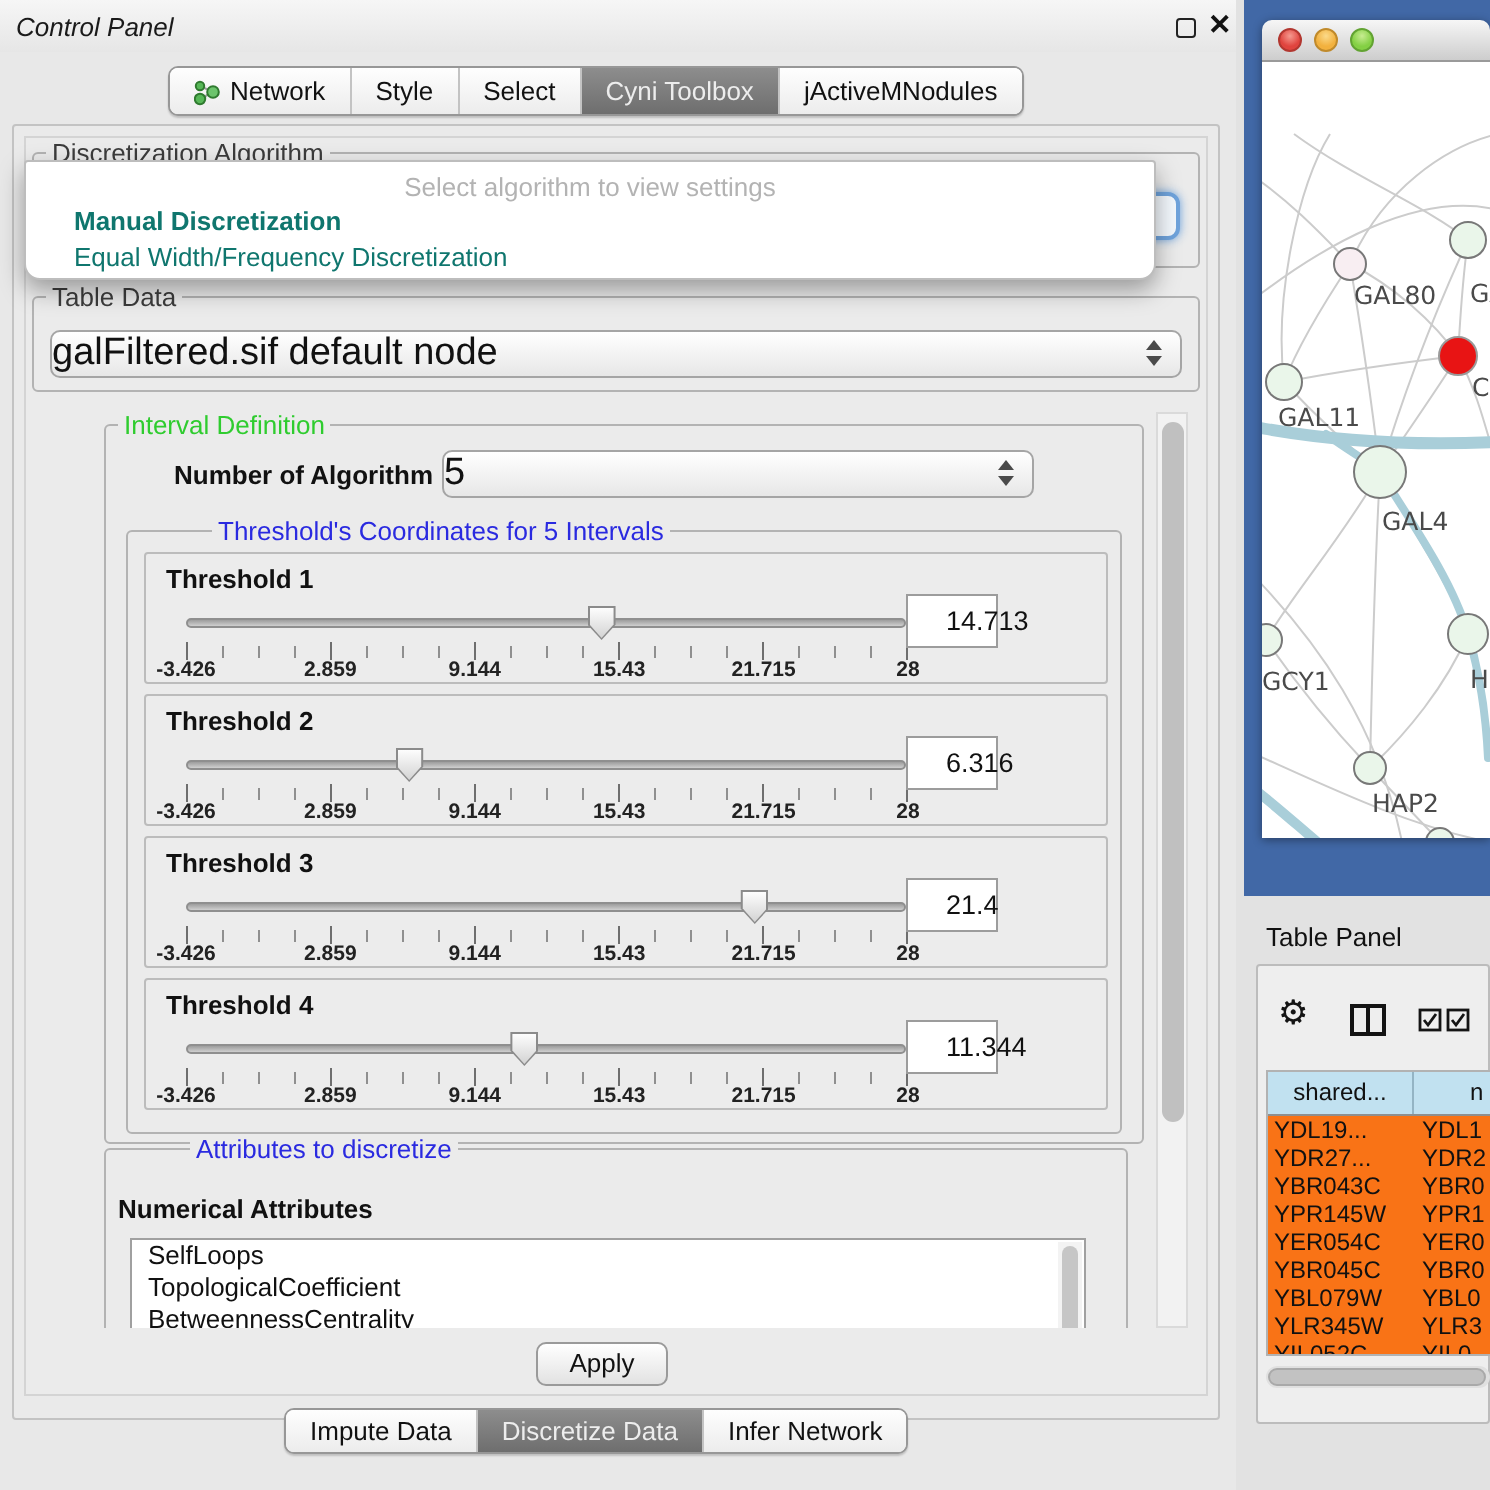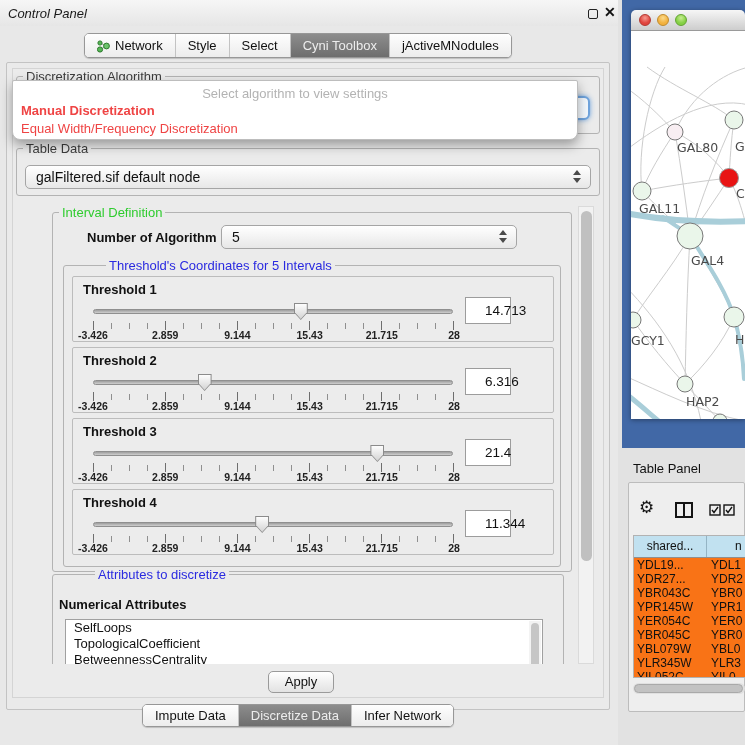--- a/index.html
+++ b/index.html
@@ -31,38 +31,38 @@
   .content-inner { position:absolute; left:12px; top:68px; width:592px; height:630px;
                    border:1px solid #d4d4d4; background:#ebebeb; }
 
   .group { position:absolute; border:1px solid #b3b3b3; border-radius:3px; }
   .group-label { position:absolute; top:-8px; left:6px; background:#ebebeb; padding:0 3px;
                  font-size:13px; color:#3c3c3c; white-space:nowrap; }
   .group-label.green { color:#2fcc2f; }
   .group-label.blue  { color:#2a2ae0;margin-left:36px; }
 
   .aqua-combo { position:absolute; height:24px; background:linear-gradient(#ffffff,#e7e7e7);
-                border:1px solid #a5a5a5; border-radius:5px; line-height:22px; padding-left:10px;
-                font-size:14px; color:#111; cursor:pointer; }
+                border:1px solid #a5a5a5; border-radius:5px; line-height:22px; 
+                font-size:19px; color:#111; cursor:pointer; }
   .combo-arrows { position:absolute; right:8px; top:4px; width:9px; }
   .combo-arrows .up { width:0; height:0; border-left:4px solid transparent; border-right:4px solid transparent;
                       border-bottom:5px solid #4a4a4a; margin-bottom:3px; }
   .combo-arrows .dn { width:0; height:0; border-left:4px solid transparent; border-right:4px solid transparent;
                       border-top:5px solid #4a4a4a; }
 
   #alg-group { left:16px; top:76px; width:584px; height:58px; }
   #alg-combo-focus { position:absolute; left:560px; top:96px; width:30px; height:24px;
                      background:#f3f8fd; border:2px solid #6fa3dc; border-radius:6px;
                      box-shadow:0 0 5px rgba(92,153,219,.9); z-index:40; }
   #alg-popup { position:absolute; left:12px; top:80px; width:566px; height:60px; background:#fff;
                border:1px solid #bdbdbd; border-radius:2px 2px 8px 8px;
                box-shadow:0 5px 12px rgba(0,0,0,.35); z-index:60; }
   .popup-placeholder { position:absolute; top:5px; left:0; width:100%; text-align:center;
                        color:#b3b3b3; font-size:13px; }
-  .popup-opt { position:absolute; left:8px; font-size:13px; color:#ef4444; cursor:pointer; }
+  .popup-opt { position:absolute; left:24px; font-size:13px; color:#0f766e; cursor:pointer; }
   .popup-opt.bold { font-weight:bold; }
 
   #td-group { left:16px; top:148px; width:584px; height:48px; }
 
   #scroll-viewport { position:absolute; left:16px; top:206px; width:580px; height:458px; overflow:hidden; }
   .vscroll { position:absolute; background:#f2f2f2; border:1px solid #dadada; }
   .vthumb { position:absolute; background:#c0c0c0; border-radius:6px; }
   #main-vscroll { left:562px; top:0; width:16px; height:458px; }
   #main-vscroll .vthumb { left:2px; top:4px; width:11px; height:350px; }
 
@@ -81,21 +81,21 @@
   .thumb::after { content:""; position:absolute; left:1px; top:1px; right:1px; bottom:1px;
                   clip-path:polygon(0 0,100% 0,100% 55%,50% 100%,0 55%);
                   background:linear-gradient(#fdfdfd,#d3d3d3); }
   .ticks-minor { position:absolute; left:20px; top:46px; width:361px; height:6px;
                  background:repeating-linear-gradient(to right,#8f8f8f 0 1px,transparent 1px 18px); }
   .ticks-major { position:absolute; left:20px; top:44px; width:361px; height:9px;
                  background:repeating-linear-gradient(to right,#6e6e6e 0 1px,transparent 1px 72px); }
   .tick-labels { position:absolute; left:20px; top:52px; width:361px; height:12px; }
   .tick-label { position:absolute; top:0; transform:translateX(-50%); font-size:10.5px;
                 font-weight:bold; color:#222; white-space:nowrap; }
-  .t-value { position:absolute; left:392px; top:20px; width:46px; height:27px; background:#fff;
+  .t-value { position:absolute; left:380px; top:20px; width:46px; height:27px; background:#fff;
              border:1px solid #9c9c9c; font-size:13.5px; text-align:right; padding:0 19px;
              line-height:25px; }
 
   #attr-group { left:36px; top:368px; width:512px; height:160px; }
   #attr-list { position:absolute; left:12px; top:44px; width:478px; height:110px; background:#fff;
                border:1px solid #a0a0a0; font-size:13px; overflow:hidden; }
   .attr-item { padding:1px 0 1px 8px; line-height:14px; cursor:pointer; }
   #attr-list .vscroll { right:1px; top:1px; width:12px; height:108px; left:auto; border:none; background:#f3f3f3; }
   #attr-list .vthumb { left:2px; top:2px; width:8px; height:60px; background:#c6c6c6; }
 

